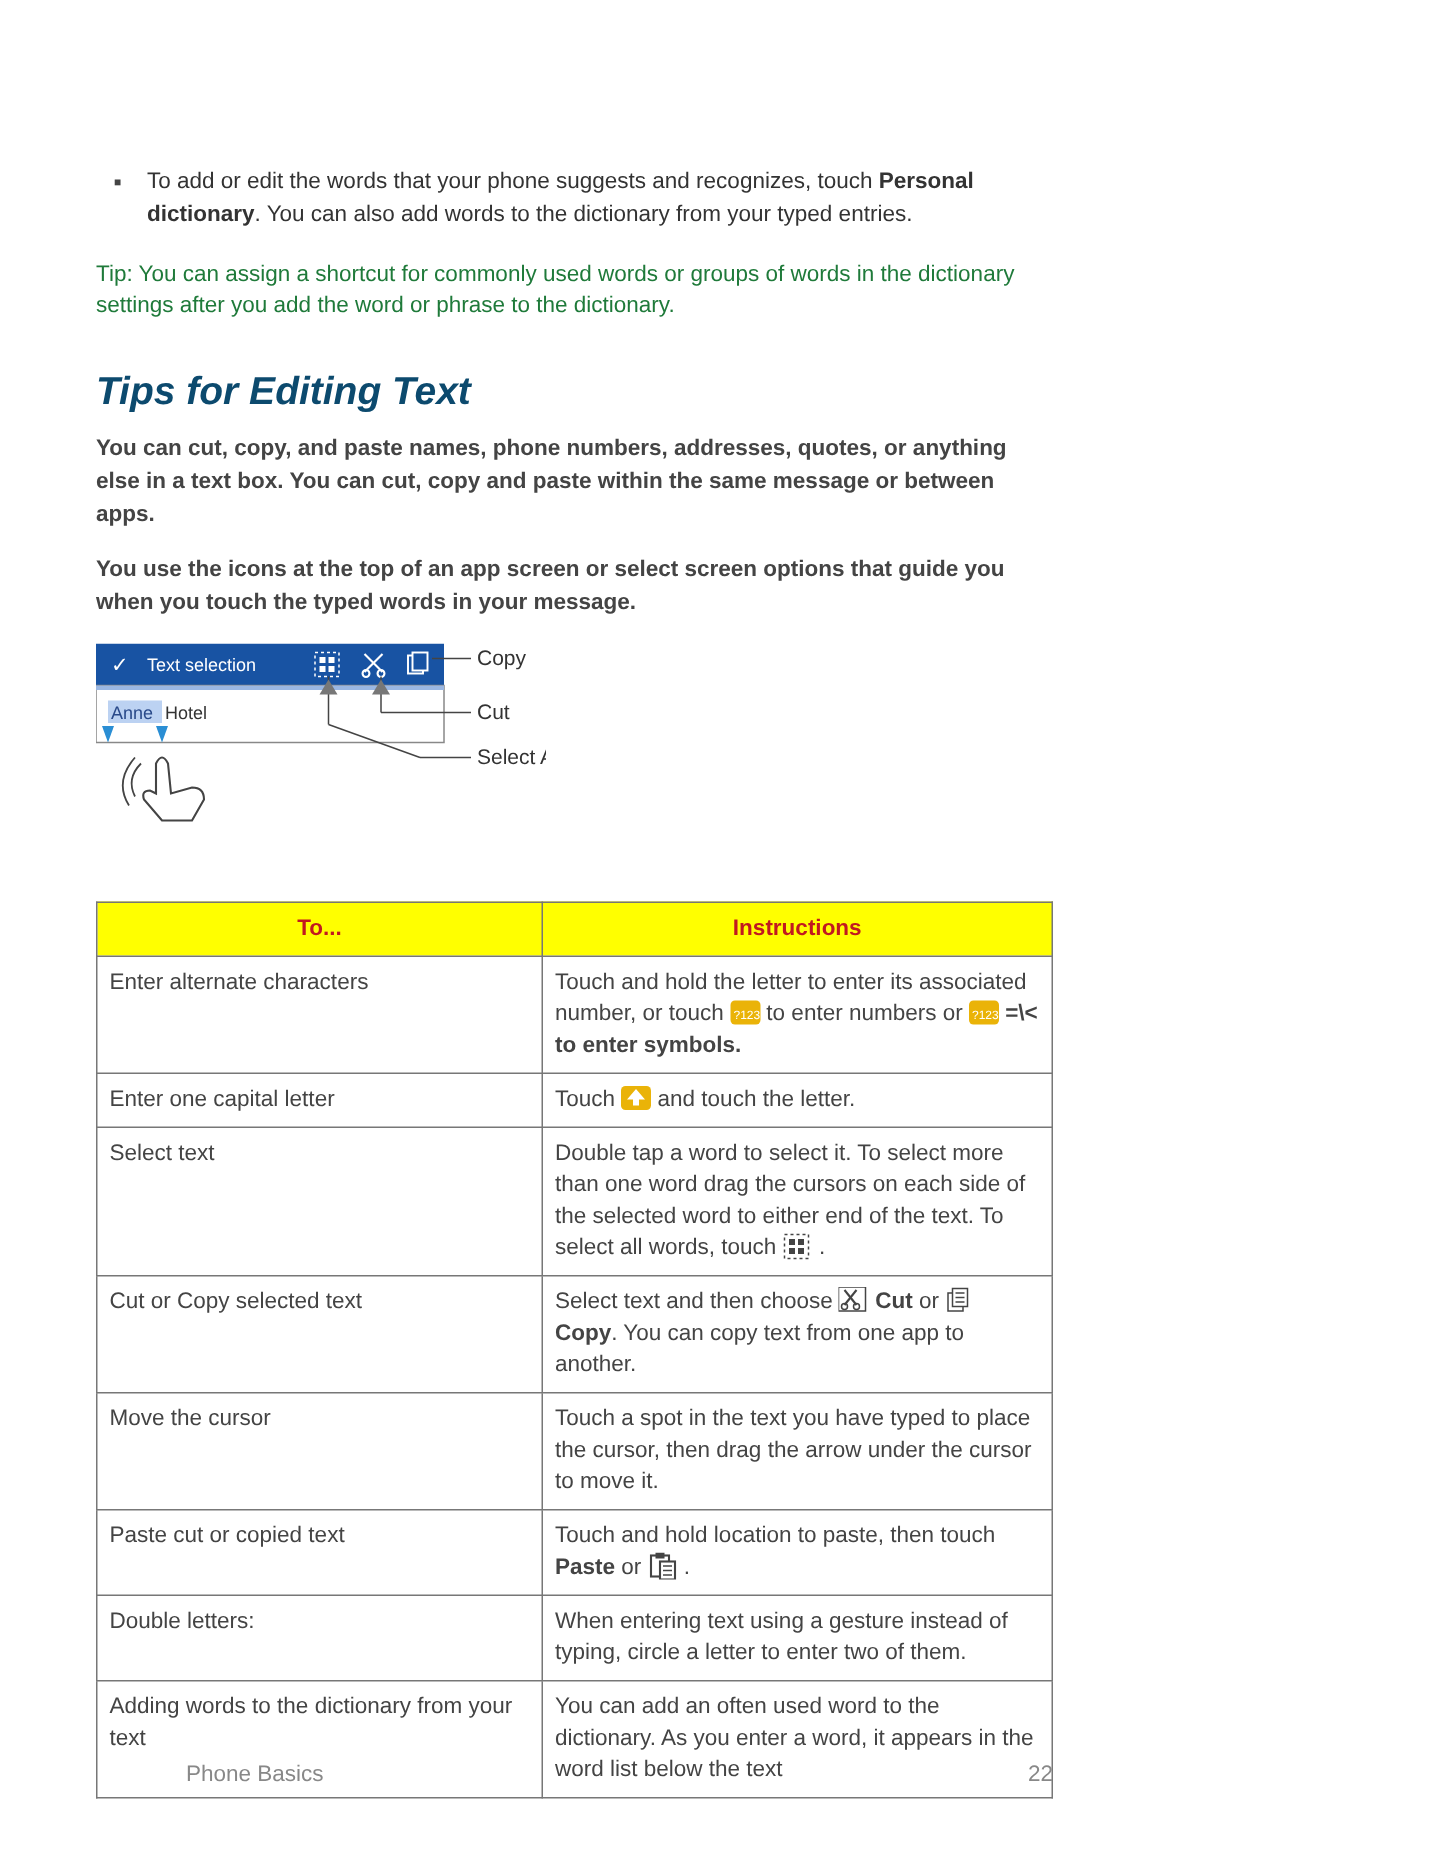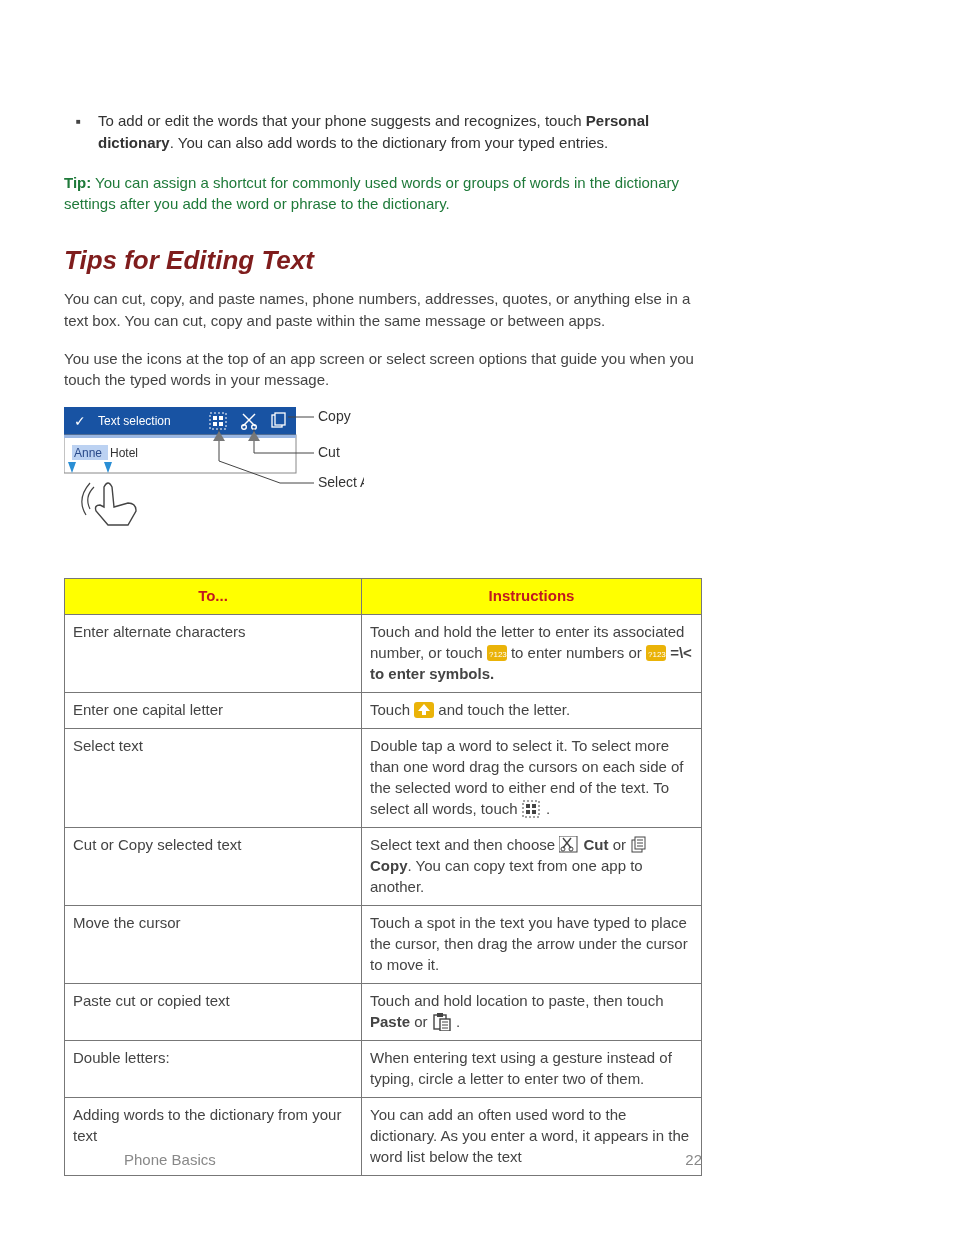--- a/index.html
+++ b/index.html
@@ -33,32 +33,33 @@
     position: absolute;
     left: 12px;
     top: 6px;
     color: #444;
   }
   .tip {
     color: #1f7a3a;
     line-height: 1.45;
     margin: 0 0 22px 0;
   }
-  .tip .tip-label { font-weight: bold; margin-top: 32px; }
+  .tip .tip-label { font-weight: normal; margin-top: 32px; }
   h2.section {
-    color: #7f1d1d;
+    color: #0c4a6e;
     font-style: italic;
     font-weight: bold;
     font-size: 26px;
     margin: 30px 0 12px 0;
   }
   p.body {
     line-height: 1.45;
     margin: 0 0 16px 0;
     color: #444;
+    font-weight: bold;
   }
 
   
   .diagram {
     width: 300px;
     margin: 8px 0 18px 0;
     position: relative;
   }
   .leads line { stroke: #444; stroke-width: 1; }
   .leads text { font-size: 14px; fill: #333; font-family: Arial; }

